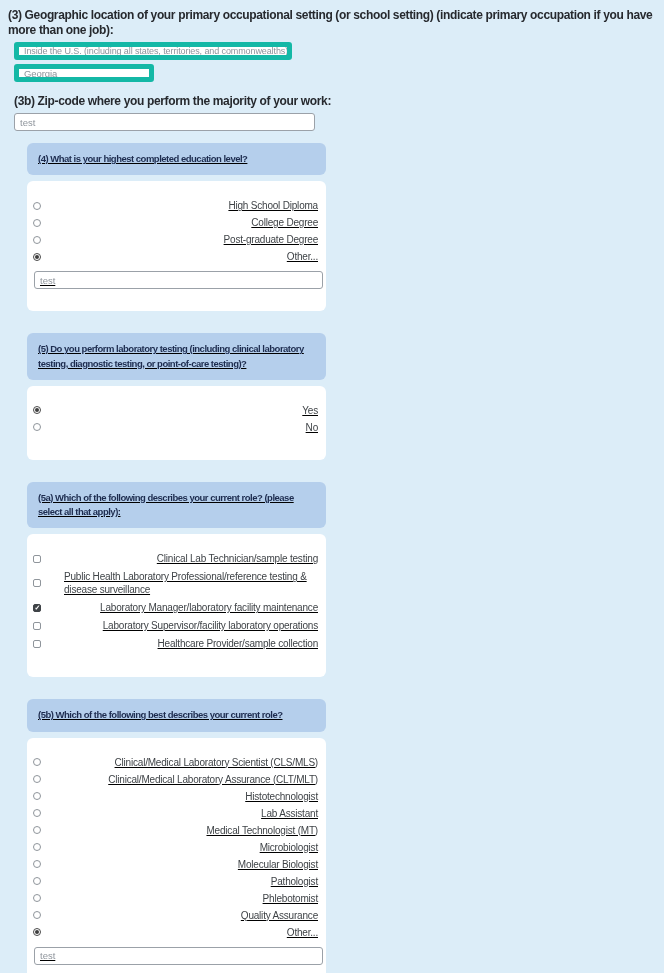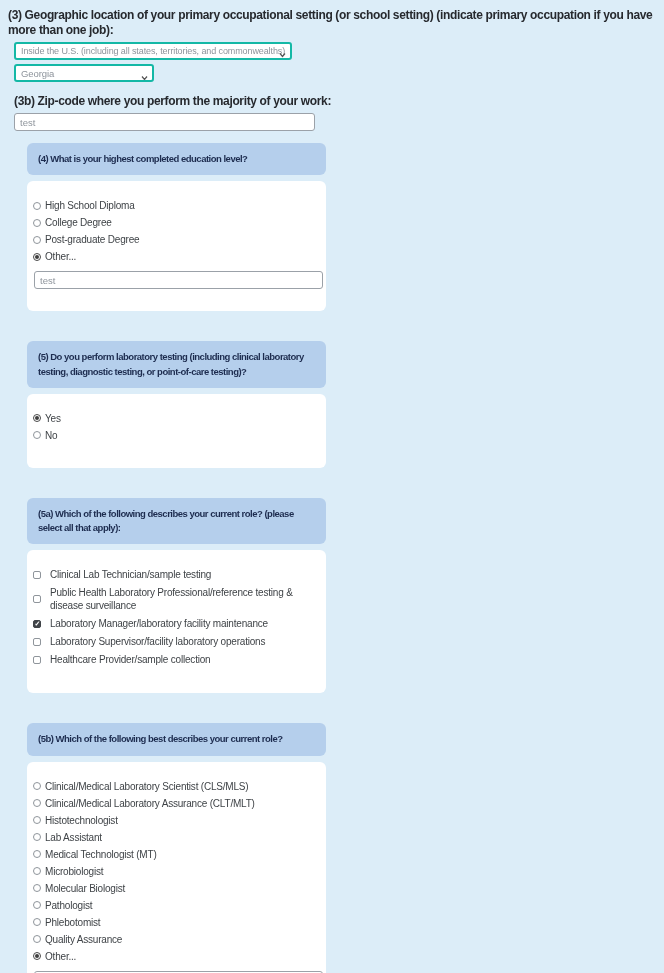--- a/index.html
+++ b/index.html
@@ -11,55 +11,56 @@
     overflow: hidden;
   }
   .top { padding: 8px 0 0 8px; }
   .top-label {
     font-weight: bold; font-size: 12px; letter-spacing: -0.35px;
     color: #26292e; width: 646px; line-height: 1.25;
   }
   .fields { margin-left: 6px; }
   .selbox {
     position: relative; background: #fff;
-    border: 2px solid #14b8a6; border-radius: 3px;
+    border: 5px solid #14b8a6; border-radius: 3px;
     height: 18px; display: flex; align-items: center;
     font-size: 9px; letter-spacing: -0.1px; color: #8d939b;
     padding: 0 10px 0 5px; margin-top: 4px; overflow: hidden; white-space: nowrap;
   }
   .sel-country { width: 278px; }
   .sel-state { width: 140px; font-size: 9.5px; }
   .chev { position: absolute; right: 4px; top: 6px; }
   .mt12 { margin-top: 12px; }
   .txtinput {
     display: block; background: #fff;
     border: 1px solid #9ba1a8; border-radius: 3px;
     height: 18px; width: 301px; margin-top: 4px;
     font-family: inherit; font-size: 9.5px; color: #8f959c;
     padding: 0 5px; outline: none;
   }
   .cards { margin: 12px 0 0 27px; width: 299px; }
-  .card { margin-bottom: 30px; }
+  .card { margin-bottom: 22px; text-decoration: underline; }
   .card-header {
     background: #b5cfec; border-radius: 6px;
     padding: 9px 8px 9px 11px;
     font-weight: bold; font-size: 9.5px; letter-spacing: -0.5px;
     color: #1d2c4f; line-height: 1.5;
   }
   .card-body {
     background: #fff; border-radius: 6px; margin-top: 6px;
     padding: 18px 8px 22px 6px;
   }
   .opt {
     display: flex; align-items: center; gap: 4px;
     font-size: 10px; letter-spacing: -0.2px; color: #3f4347;
     line-height: 1.3; margin-bottom: 4px; min-height: 13px;
     cursor: default;
-  }
-  .cb-opt { gap: 9px; margin-bottom: 5px; }
+    justify-content: space-between;
+  }
+  .cb-opt { gap: 23px; margin-bottom: 5px; }
   .radio {
     flex: 0 0 auto; width: 8px; height: 8px;
     border: 1px solid #8f959b; border-radius: 50%;
     background: #fff; position: relative;
   }
   .radio.sel { border-color: #4a4a4a; }
   .radio.sel::after {
     content: ""; position: absolute; left: 1px; top: 1px;
     width: 4px; height: 4px; background: #3e3e3e; border-radius: 50%;
   }

